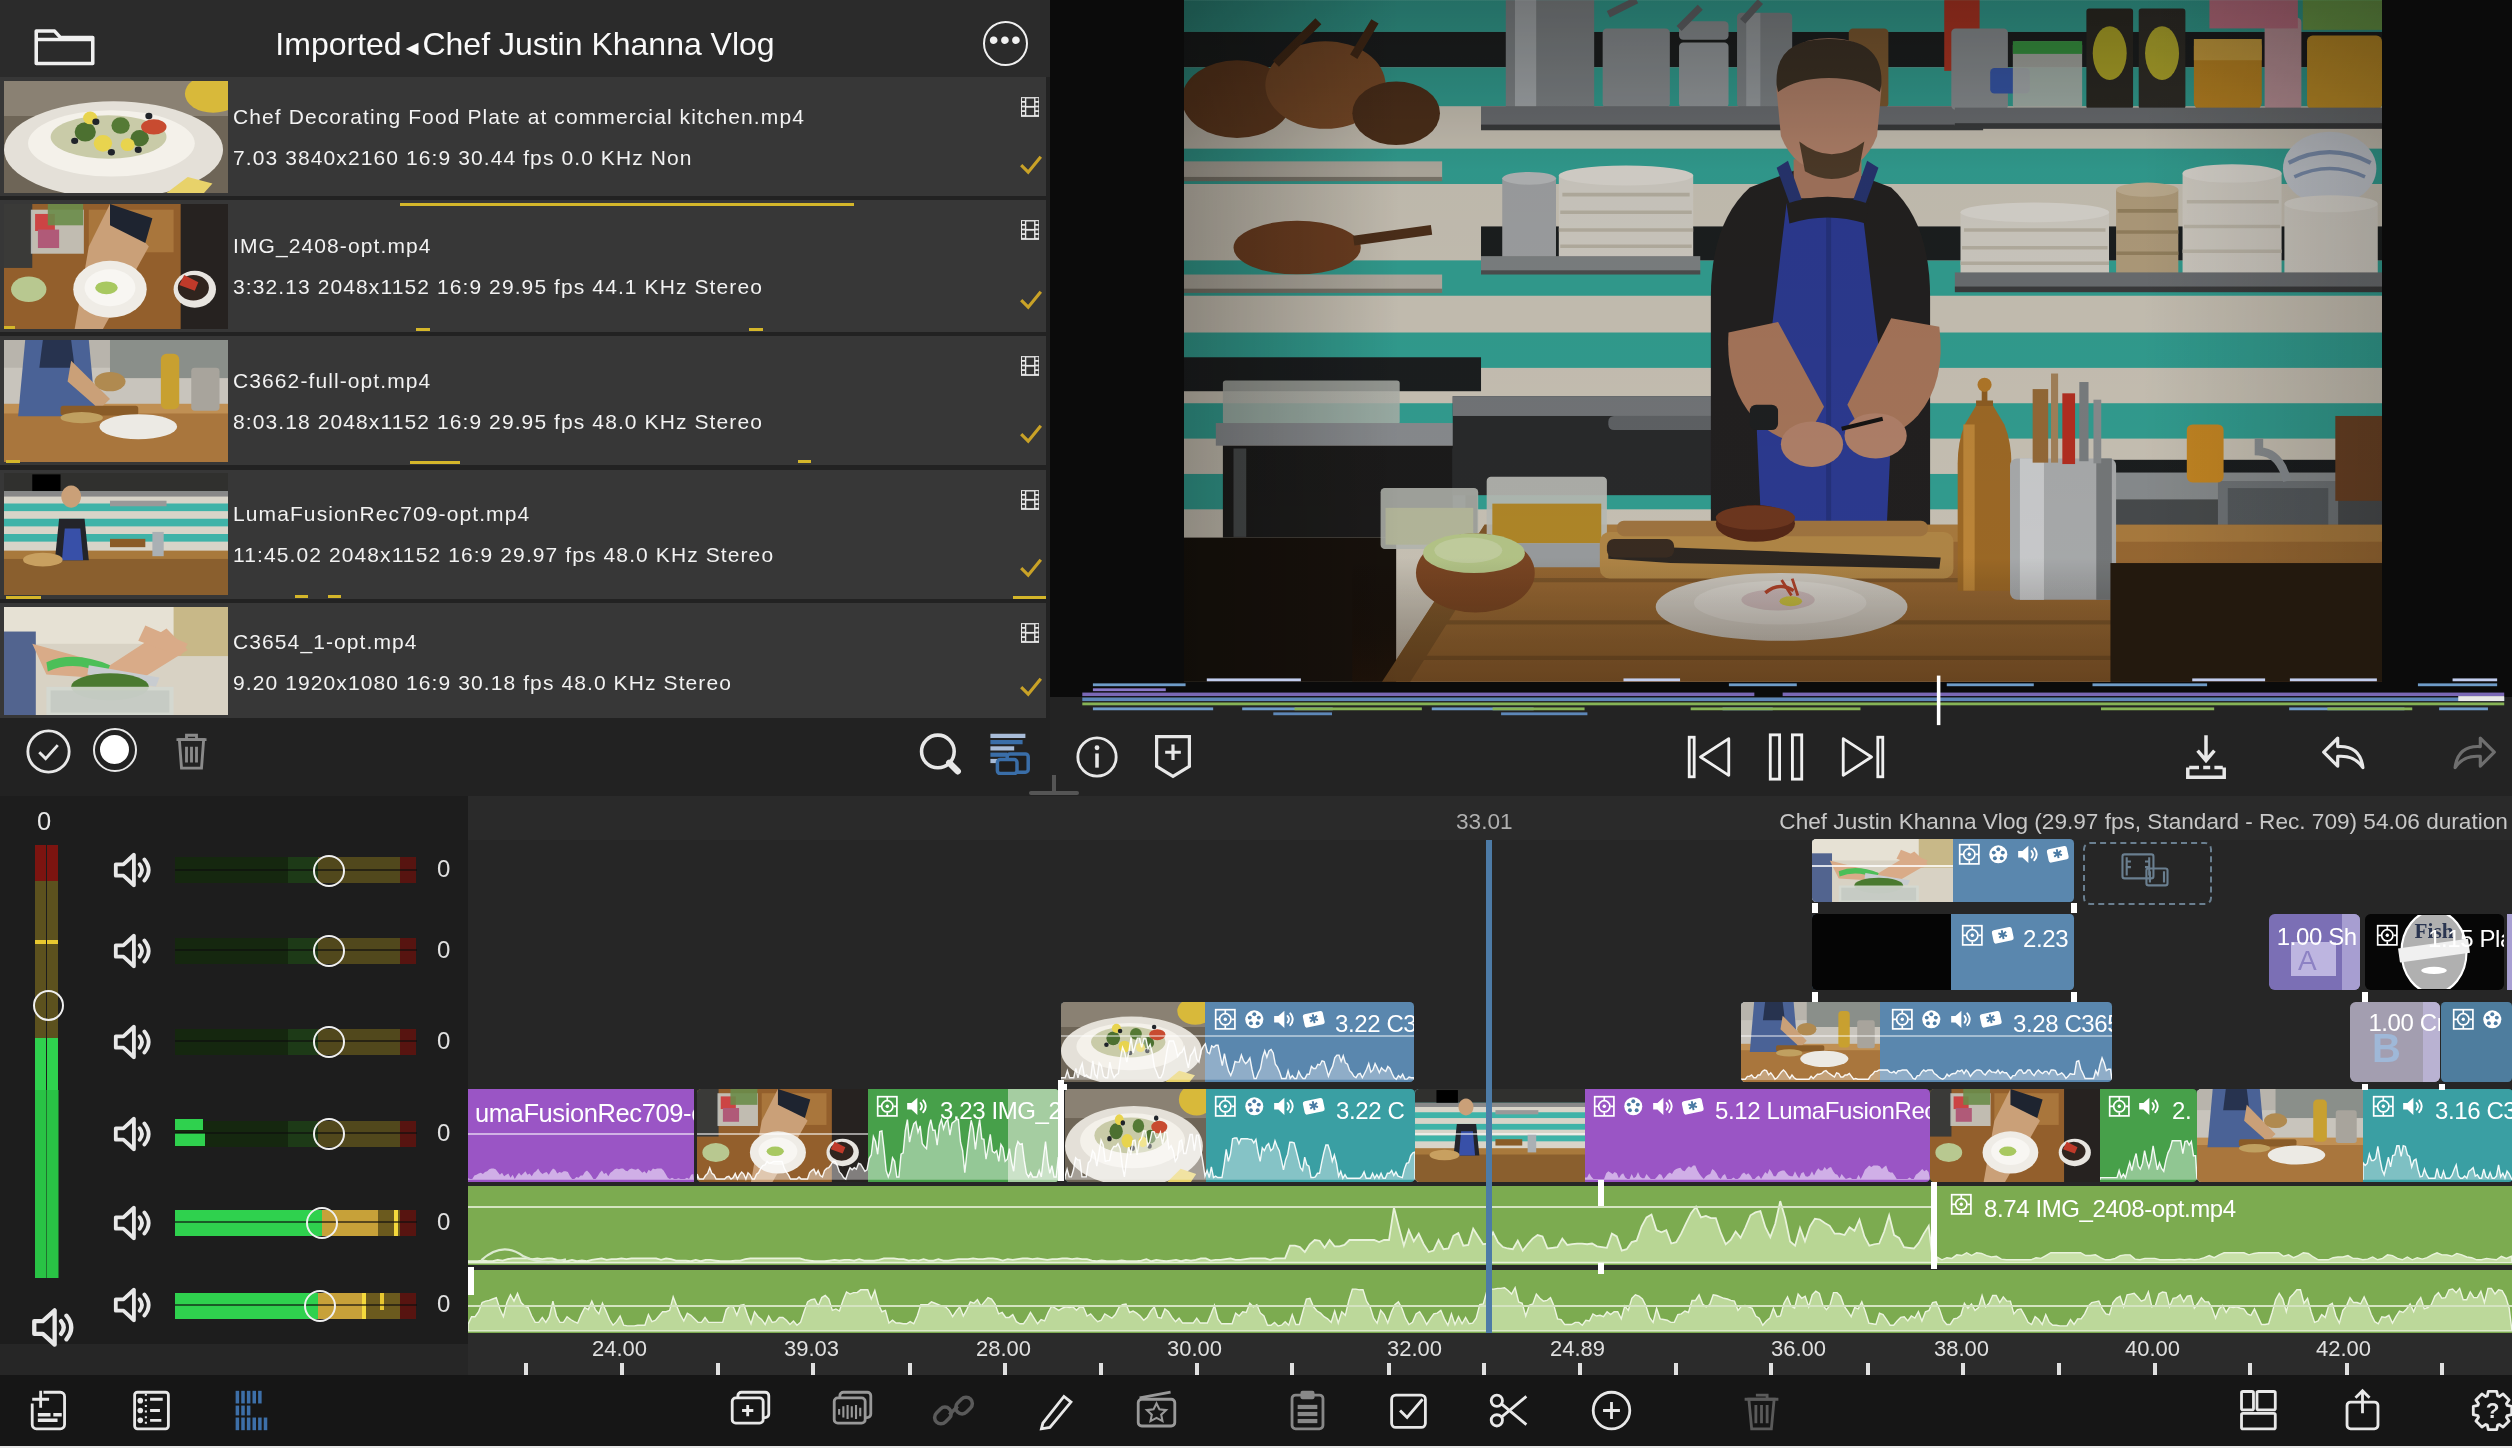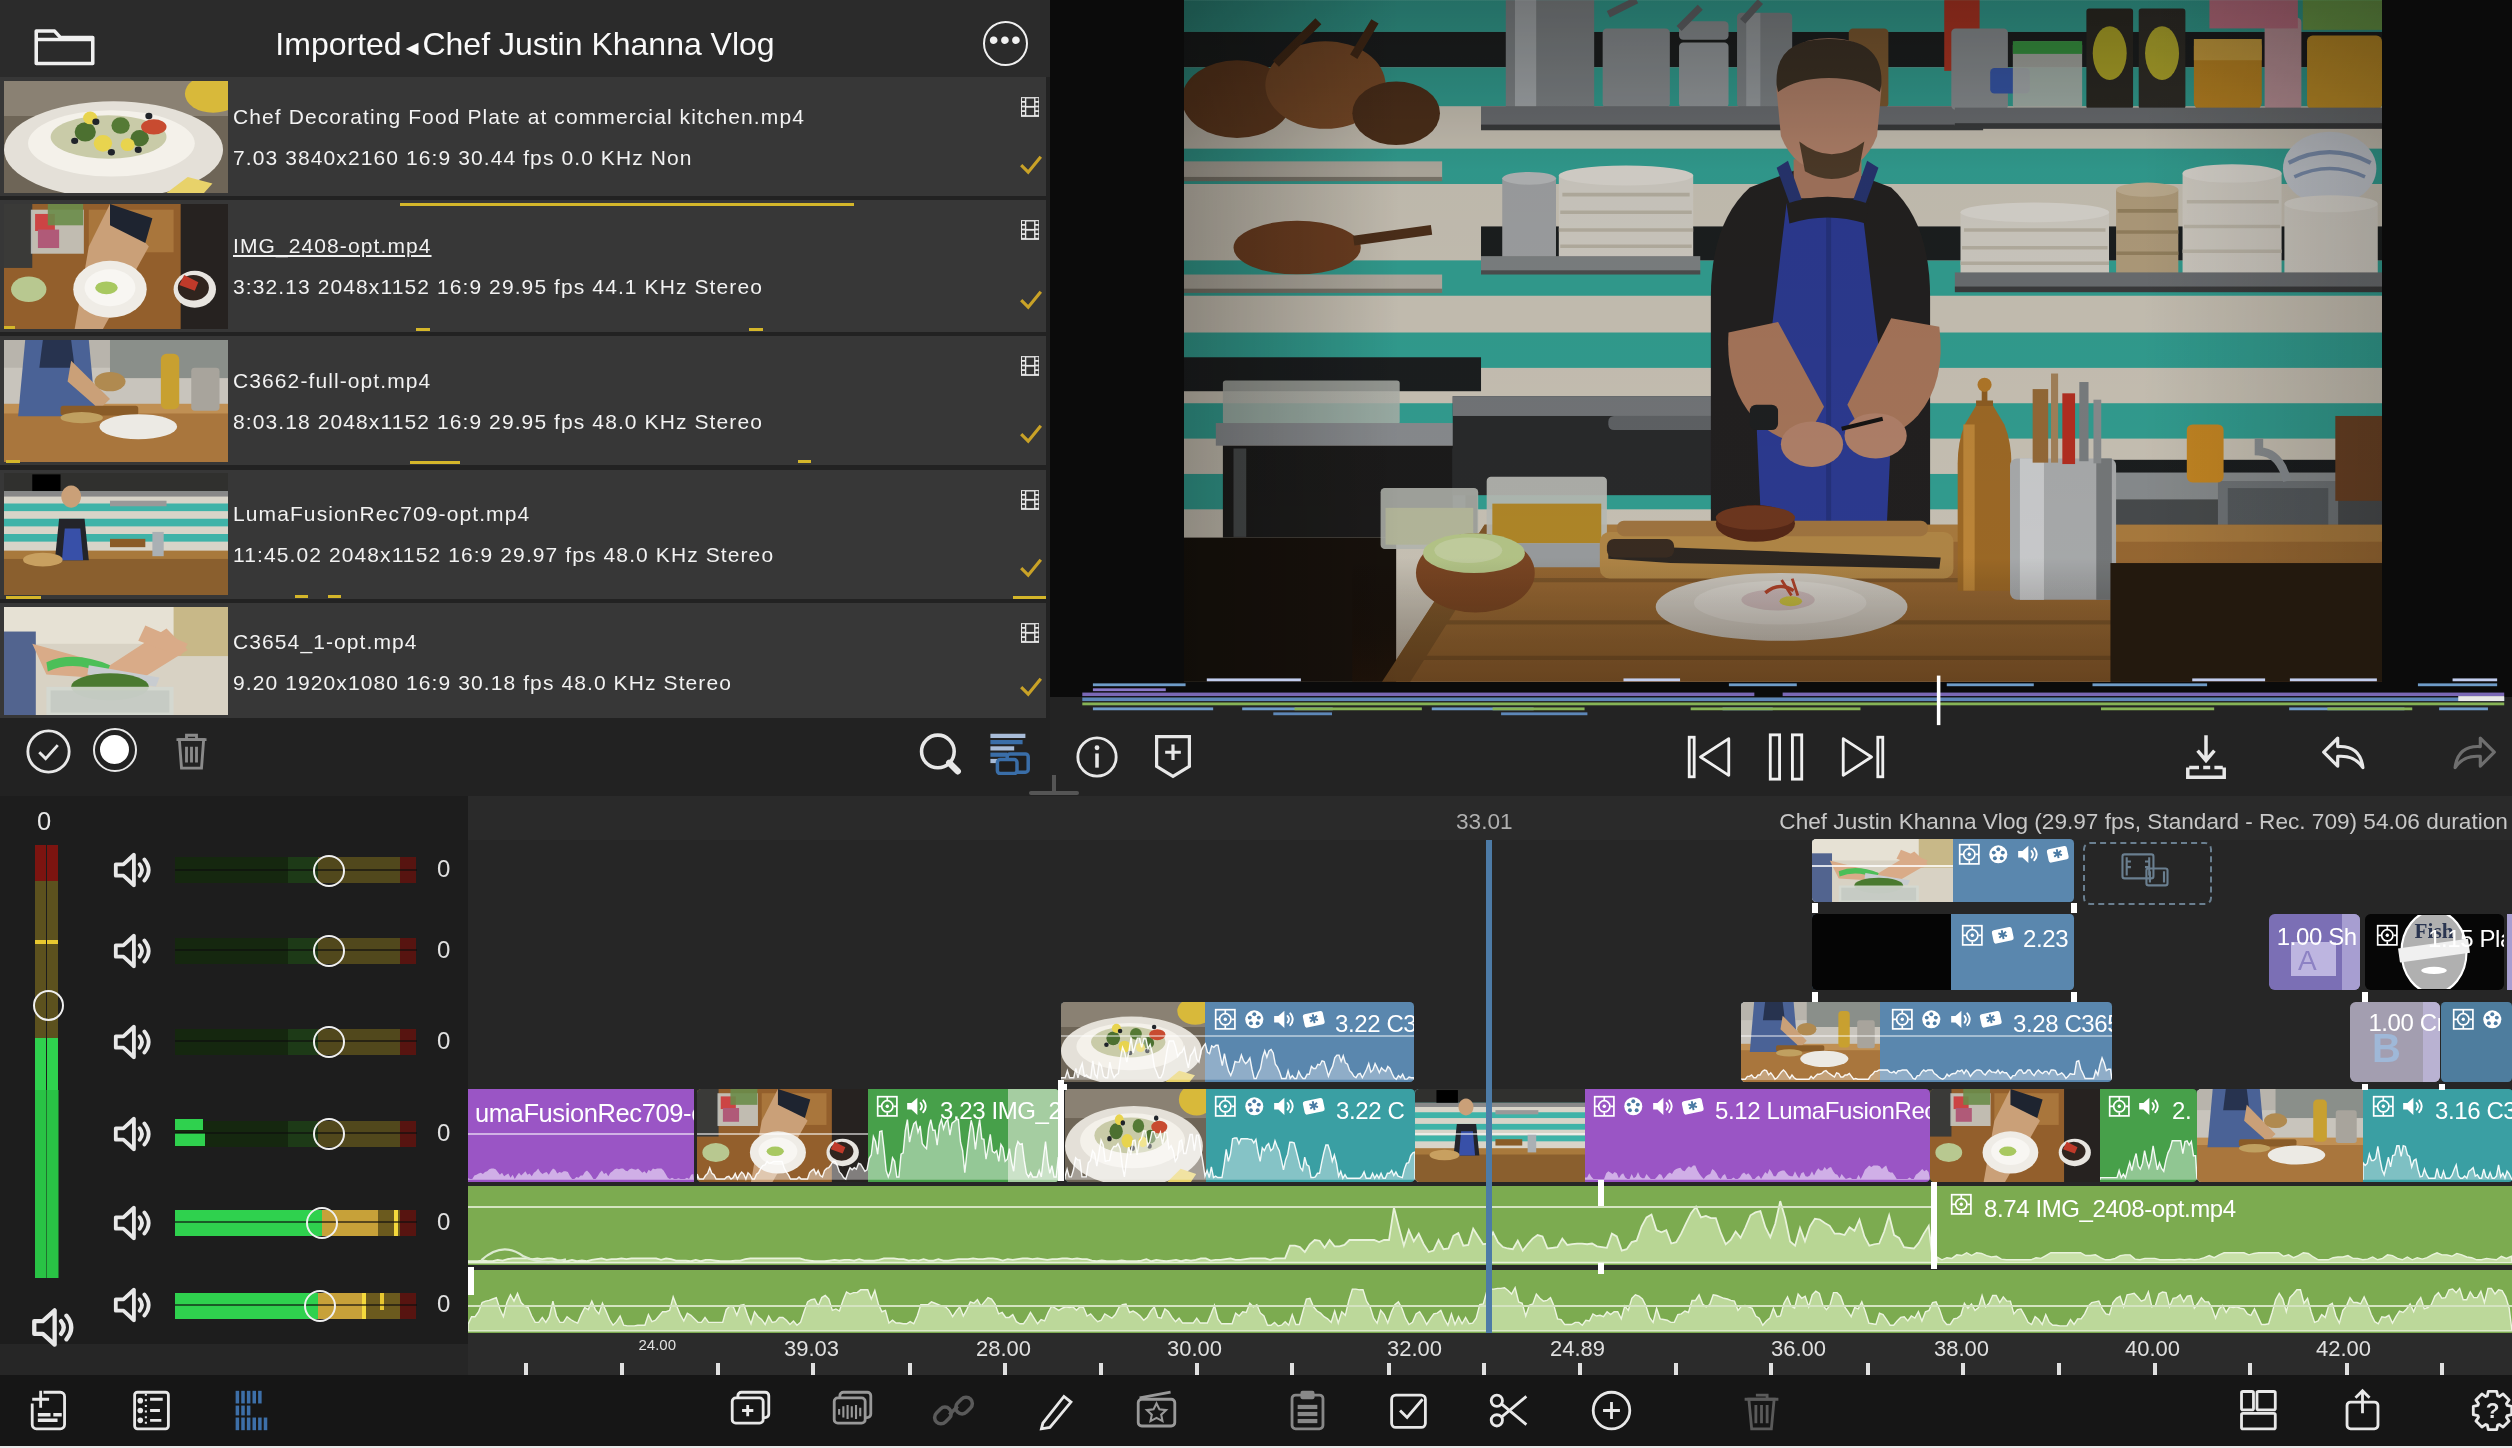--- a/index.html
+++ b/index.html
@@ -68,21 +68,21 @@
           <path d="M150 0 L205 60 L140 176 L100 176 L120 60 Z" fill="#caa078"></path>
           <path d="M150 0 L210 20 L200 55 L150 30 Z" fill="#1e2430"></path>
           <ellipse cx="150" cy="120" rx="52" ry="40" fill="#efece6"></ellipse>
           <ellipse cx="150" cy="118" rx="36" ry="26" fill="#f8f6f2"></ellipse>
           <ellipse cx="145" cy="118" rx="16" ry="9" fill="#a8c860"></ellipse>
           <ellipse cx="270" cy="120" rx="30" ry="26" fill="#e8e5e0"></ellipse>
           <ellipse cx="268" cy="118" rx="22" ry="18" fill="#30241e"></ellipse>
           <path d="M255 100 l20 10 l-5 12 l-22 -8 Z" fill="#c03a2a"></path>
           <ellipse cx="35" cy="120" rx="25" ry="18" fill="#b8c890"></ellipse>
         </svg></div>
-      <div class="txt" style="left:233px;top:234px;font-size:21px;color:#f2f2f2;letter-spacing:1.1px;text-decoration:underline;">IMG_2408-opt.mp4</div>
+      <div class="txt" style="left:233px;top:234px;font-size:21px;color:#f2f2f2;letter-spacing:1.1px;">IMG_2408-opt.mp4</div>
       <div class="txt" style="left:233px;top:275px;font-size:21px;color:#f2f2f2;letter-spacing:1.1px;">3:32.13 2048x1152 16:9 29.95 fps 44.1 KHz Stereo</div>
       <svg class="abs" style="left:1021px;top:220px;" width="18.4" height="20" viewBox="0 0 26 28">
 <rect x="0" y="0" width="26" height="28" fill="#e8e8e8"></rect>
 <rect x="1.5" y="1.5" width="4" height="4" fill="#333"></rect>
         <rect x="1.5" y="8" width="4" height="4" fill="#333"></rect>
         <rect x="1.5" y="14.5" width="4" height="4" fill="#333"></rect>
         <rect x="1.5" y="21" width="4" height="4" fill="#333"></rect>
 <rect x="20.5" y="1.5" width="4" height="4" fill="#333"></rect>
         <rect x="20.5" y="8" width="4" height="4" fill="#333"></rect>
         <rect x="20.5" y="14.5" width="4" height="4" fill="#333"></rect>
@@ -1020,21 +1020,21 @@
     <div class="abs" style="left:2071px;top:903px;width:5.7px;height:10px;background:#ffffff;"></div>
     <div class="abs" style="left:2071px;top:992px;width:5.7px;height:10px;background:#ffffff;"></div>
     <div class="abs" style="left:2362px;top:992px;width:5.7px;height:10px;background:#ffffff;"></div>
     <div class="abs" style="left:2362px;top:1084px;width:5.7px;height:5.7px;background:#ffffff;"></div>
     <div class="abs" style="left:2439px;top:1084px;width:5.7px;height:5.7px;background:#ffffff;"></div>
     <div class="abs" style="left:1061px;top:1084px;width:5.7px;height:5.7px;background:#ffffff;"></div>
     <div class="abs" style="left:1598px;top:1180px;width:5.7px;height:25.5px;background:#ffffff;"></div>
     <div class="abs" style="left:1598px;top:1263px;width:5.7px;height:11.3px;background:#ffffff;"></div>
     <div class="abs" style="left:1486px;top:840px;width:6.4px;height:519px;background:#4d7ba6;"></div>
     <div class="abs" style="left:468px;top:1333px;width:2044px;height:42px;background:#2b2b2b;"></div>
-    <div class="txt" style="left:563px;top:1336px;width:113px;text-align:right;font-size:15px;color:#e0e0e0;">24.00</div>
+    <div class="txt" style="left:563px;top:1336px;width:113px;text-align:center;font-size:22px;color:#e0e0e0;">24.00</div>
     <div class="txt" style="left:755px;top:1336px;width:113px;text-align:center;font-size:22px;color:#e0e0e0;">39.03</div>
     <div class="txt" style="left:947px;top:1336px;width:113px;text-align:center;font-size:22px;color:#e0e0e0;">28.00</div>
     <div class="txt" style="left:1138px;top:1336px;width:113px;text-align:center;font-size:22px;color:#e0e0e0;">30.00</div>
     <div class="txt" style="left:1329px;top:1336px;width:113px;text-align:right;font-size:22px;color:#e0e0e0;">32.00</div>
     <div class="txt" style="left:1521px;top:1336px;width:113px;text-align:center;font-size:22px;color:#e0e0e0;">24.89</div>
     <div class="txt" style="left:1713px;top:1336px;width:113px;text-align:right;font-size:22px;color:#e0e0e0;">36.00</div>
     <div class="txt" style="left:1905px;top:1336px;width:113px;text-align:center;font-size:22px;color:#e0e0e0;">38.00</div>
     <div class="txt" style="left:2096px;top:1336px;width:113px;text-align:center;font-size:22px;color:#e0e0e0;">40.00</div>
     <div class="txt" style="left:2287px;top:1336px;width:113px;text-align:center;font-size:22px;color:#e0e0e0;">42.00</div>
     <div class="abs" style="left:524px;top:1363px;width:3.5px;height:12.7px;background:#e0e0e0;"></div>

